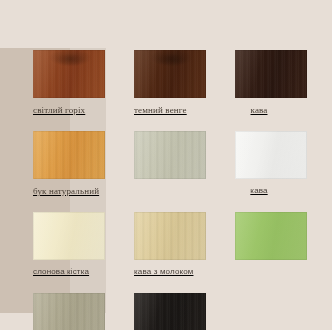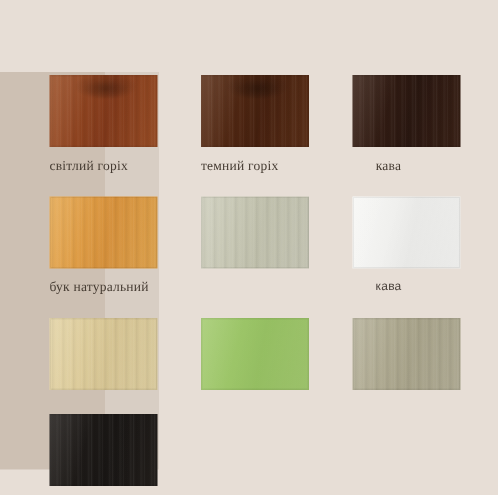--- a/index.html
+++ b/index.html
@@ -46,20 +46,21 @@
     left: 33px;
     top: 50px;
     width: 274px;
     display: grid;
     grid-template-columns: repeat(3, 72px);
     grid-column-gap: 29px;
     grid-row-gap: 16px;
   }
   .swatch-cell {
     width: 48px;
+    text-decoration: underline;
   }
   .swatch-chip {
     width: 72px;
     height: 48px;
     position: relative;
     overflow: hidden;
     background-color: #cccccc;
   }
   
   .grain {
@@ -131,21 +132,21 @@
         </div>
         <div class="swatch-label serif">світлий горіх</div>
       </div>
       <div class="swatch-cell">
         <div class="swatch-chip" style="background: linear-gradient(100deg, rgb(93, 48, 24) 0%, rgb(70, 32, 14) 55%, rgb(93, 48, 24) 100%);">
           <div class="grain vertical"></div>
           <div class="grain arch"></div>
           <div class="grain sheen"></div>
           <div class="chip-border"></div>
         </div>
-        <div class="swatch-label serif">темний горіх</div>
+        <div class="swatch-label serif">темний венге</div>
       </div>
       <div class="swatch-cell">
         <div class="swatch-chip" style="background: linear-gradient(100deg, rgb(58, 33, 22) 0%, rgb(42, 23, 16) 55%, rgb(58, 33, 22) 100%);">
           <div class="grain vertical"></div>
           <div class="grain sheen"></div>
           <div class="chip-border"></div>
         </div>
         <div class="swatch-label serif">кава</div>
       </div>
       <div class="swatch-cell">
@@ -164,25 +165,33 @@
         </div>
       </div>
       <div class="swatch-cell">
         <div class="swatch-chip" style="background: linear-gradient(100deg, rgb(247, 247, 245) 0%, rgb(236, 236, 234) 55%, rgb(247, 247, 245) 100%);">
           <div class="grain sheen"></div>
           <div class="chip-border"></div>
         </div>
         <div class="swatch-label">кава</div>
       </div>
       <div class="swatch-cell">
+        <div class="swatch-chip" style="background: linear-gradient(100deg, rgb(246, 240, 212) 0%, rgb(239, 231, 196) 55%, rgb(246, 240, 212) 100%);">
+          <div class="grain sheen"></div>
+          <div class="chip-border"></div>
+        </div>
+        <div class="swatch-label">слонова кістка</div>
+      </div>
+      <div class="swatch-cell">
         <div class="swatch-chip" style="background: linear-gradient(100deg, rgb(227, 211, 164) 0%, rgb(216, 198, 148) 55%, rgb(227, 211, 164) 100%);">
           <div class="grain vertical"></div>
           <div class="grain sheen"></div>
           <div class="chip-border"></div>
         </div>
+        <div class="swatch-label">кава з молоком</div>
       </div>
       <div class="swatch-cell">
         <div class="swatch-chip" style="background: linear-gradient(100deg, rgb(164, 203, 112) 0%, rgb(151, 193, 99) 55%, rgb(164, 203, 112) 100%);">
           <div class="grain sheen"></div>
           <div class="chip-border"></div>
         </div>
       </div>
       <div class="swatch-cell">
         <div class="swatch-chip" style="background: linear-gradient(100deg, rgb(181, 176, 152) 0%, rgb(169, 164, 139) 55%, rgb(181, 176, 152) 100%);">
           <div class="grain vertical"></div>

